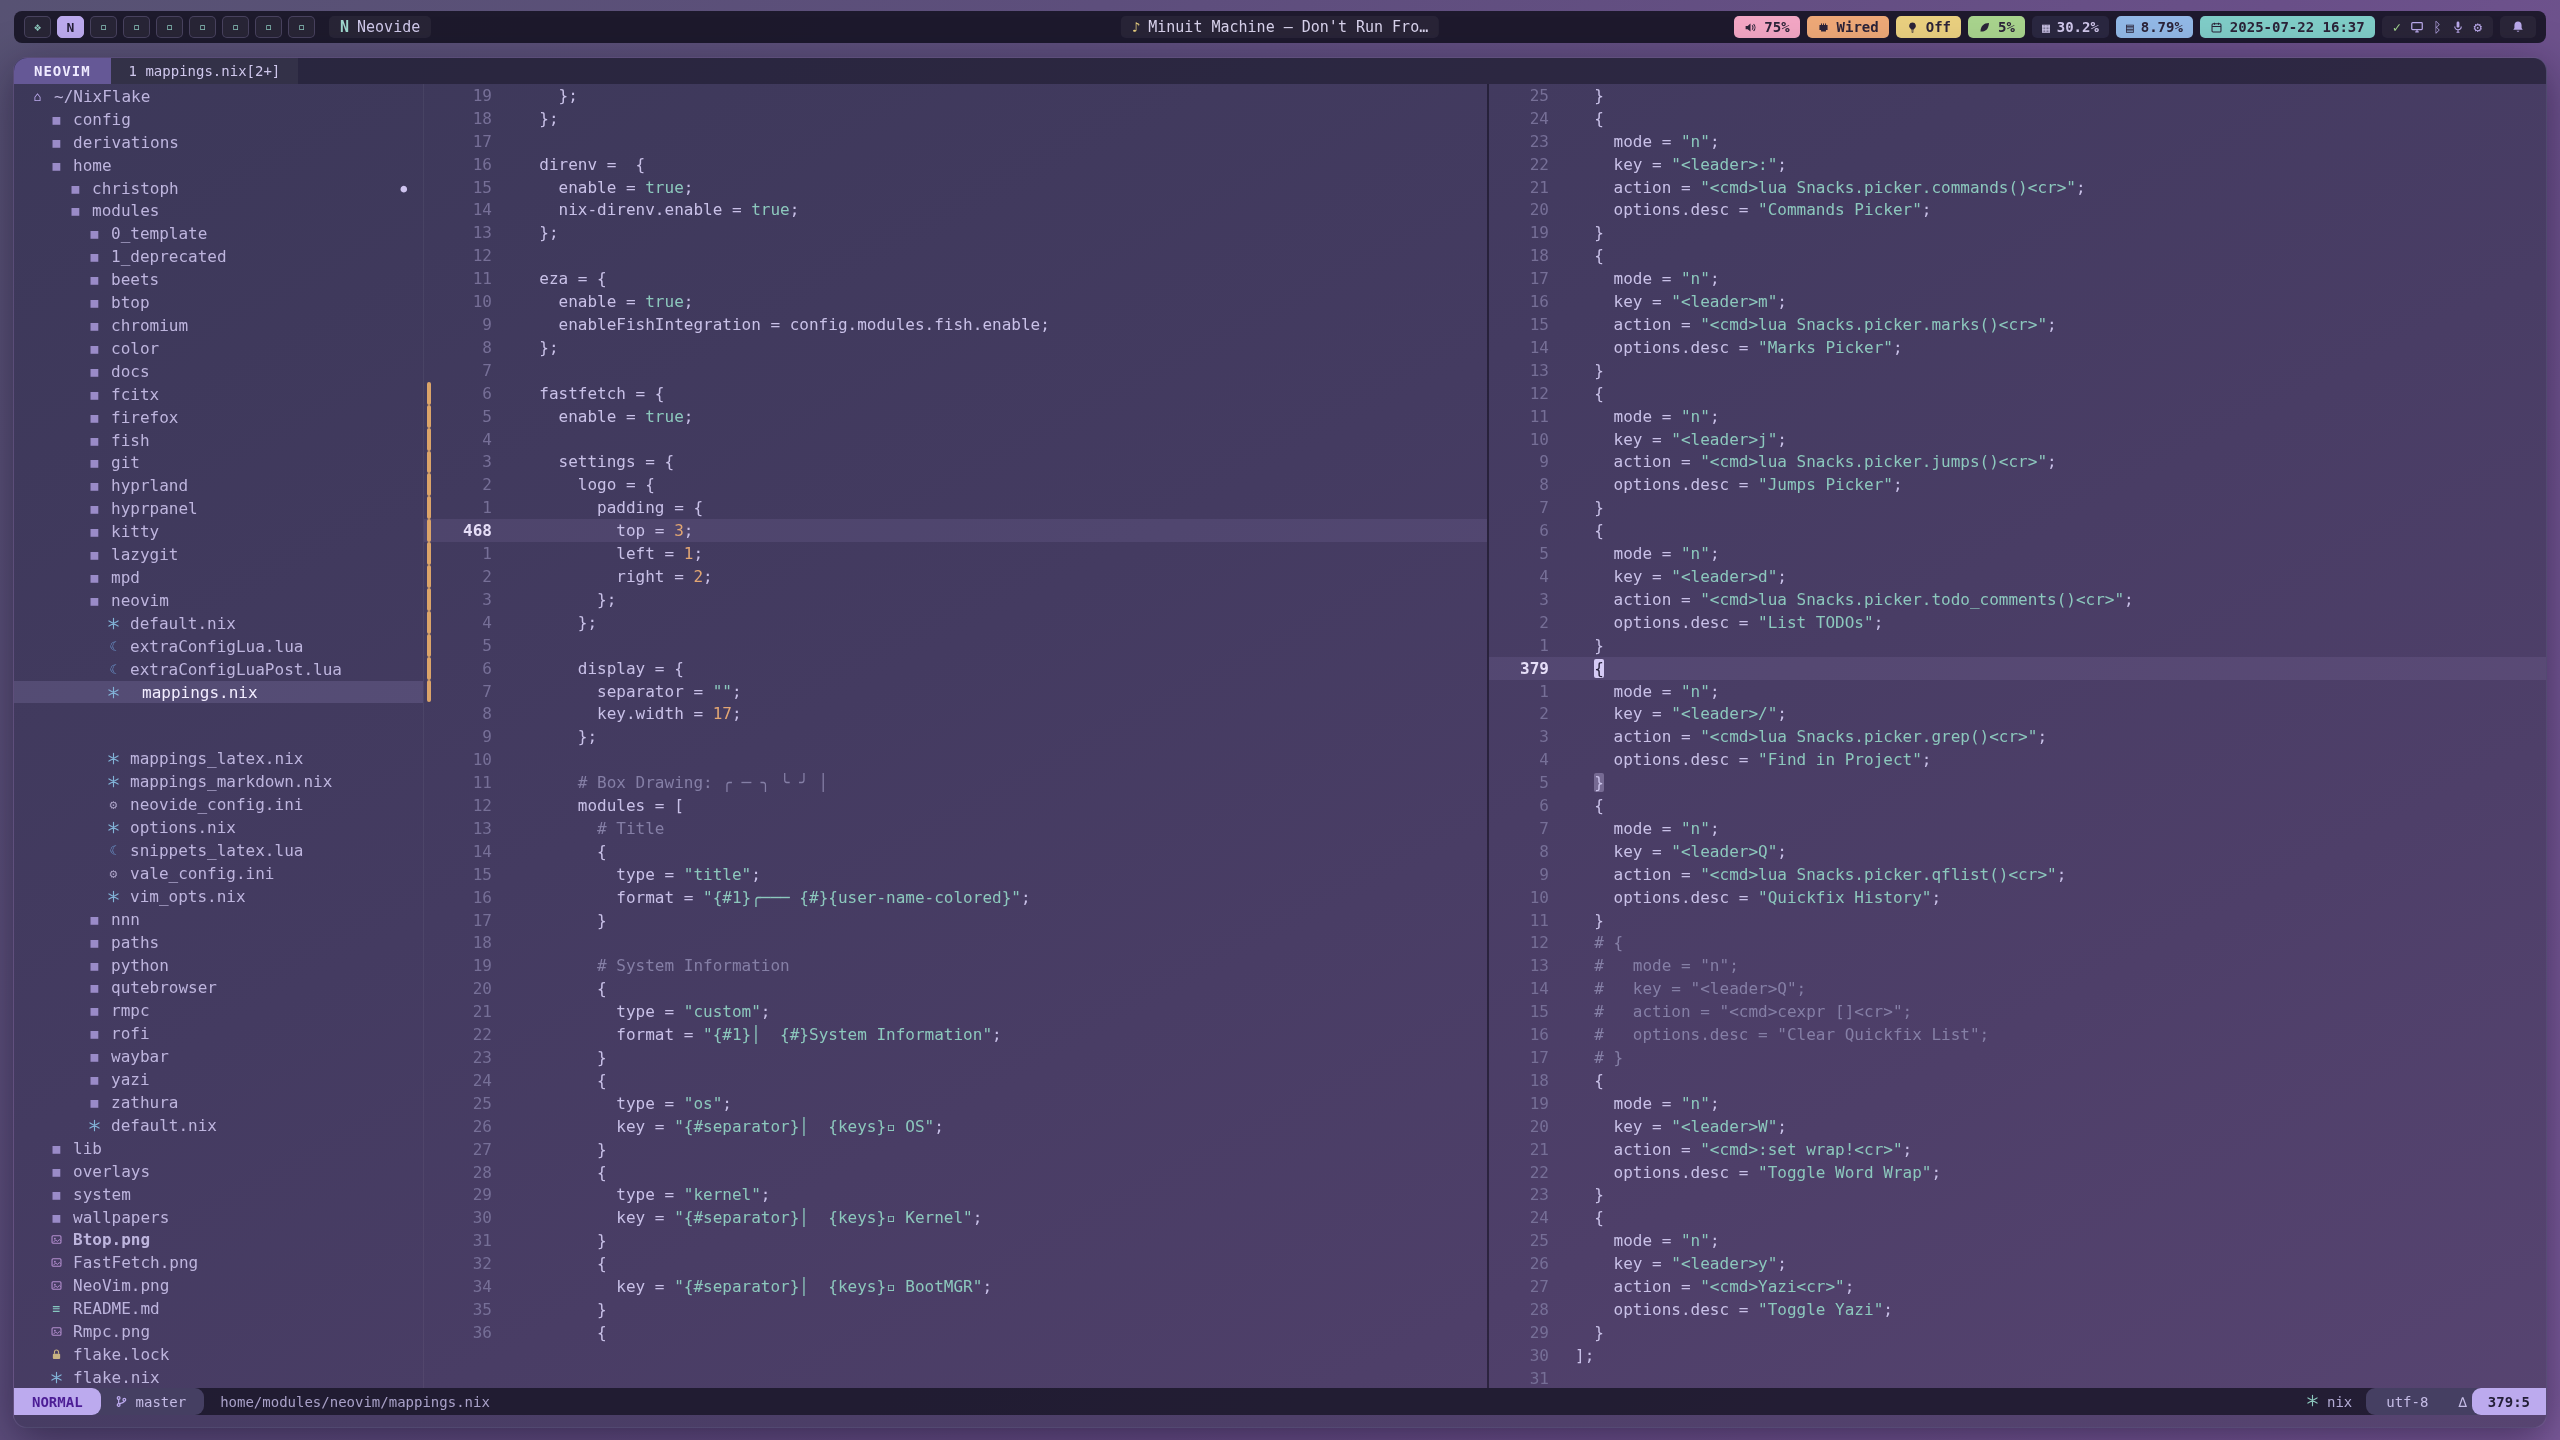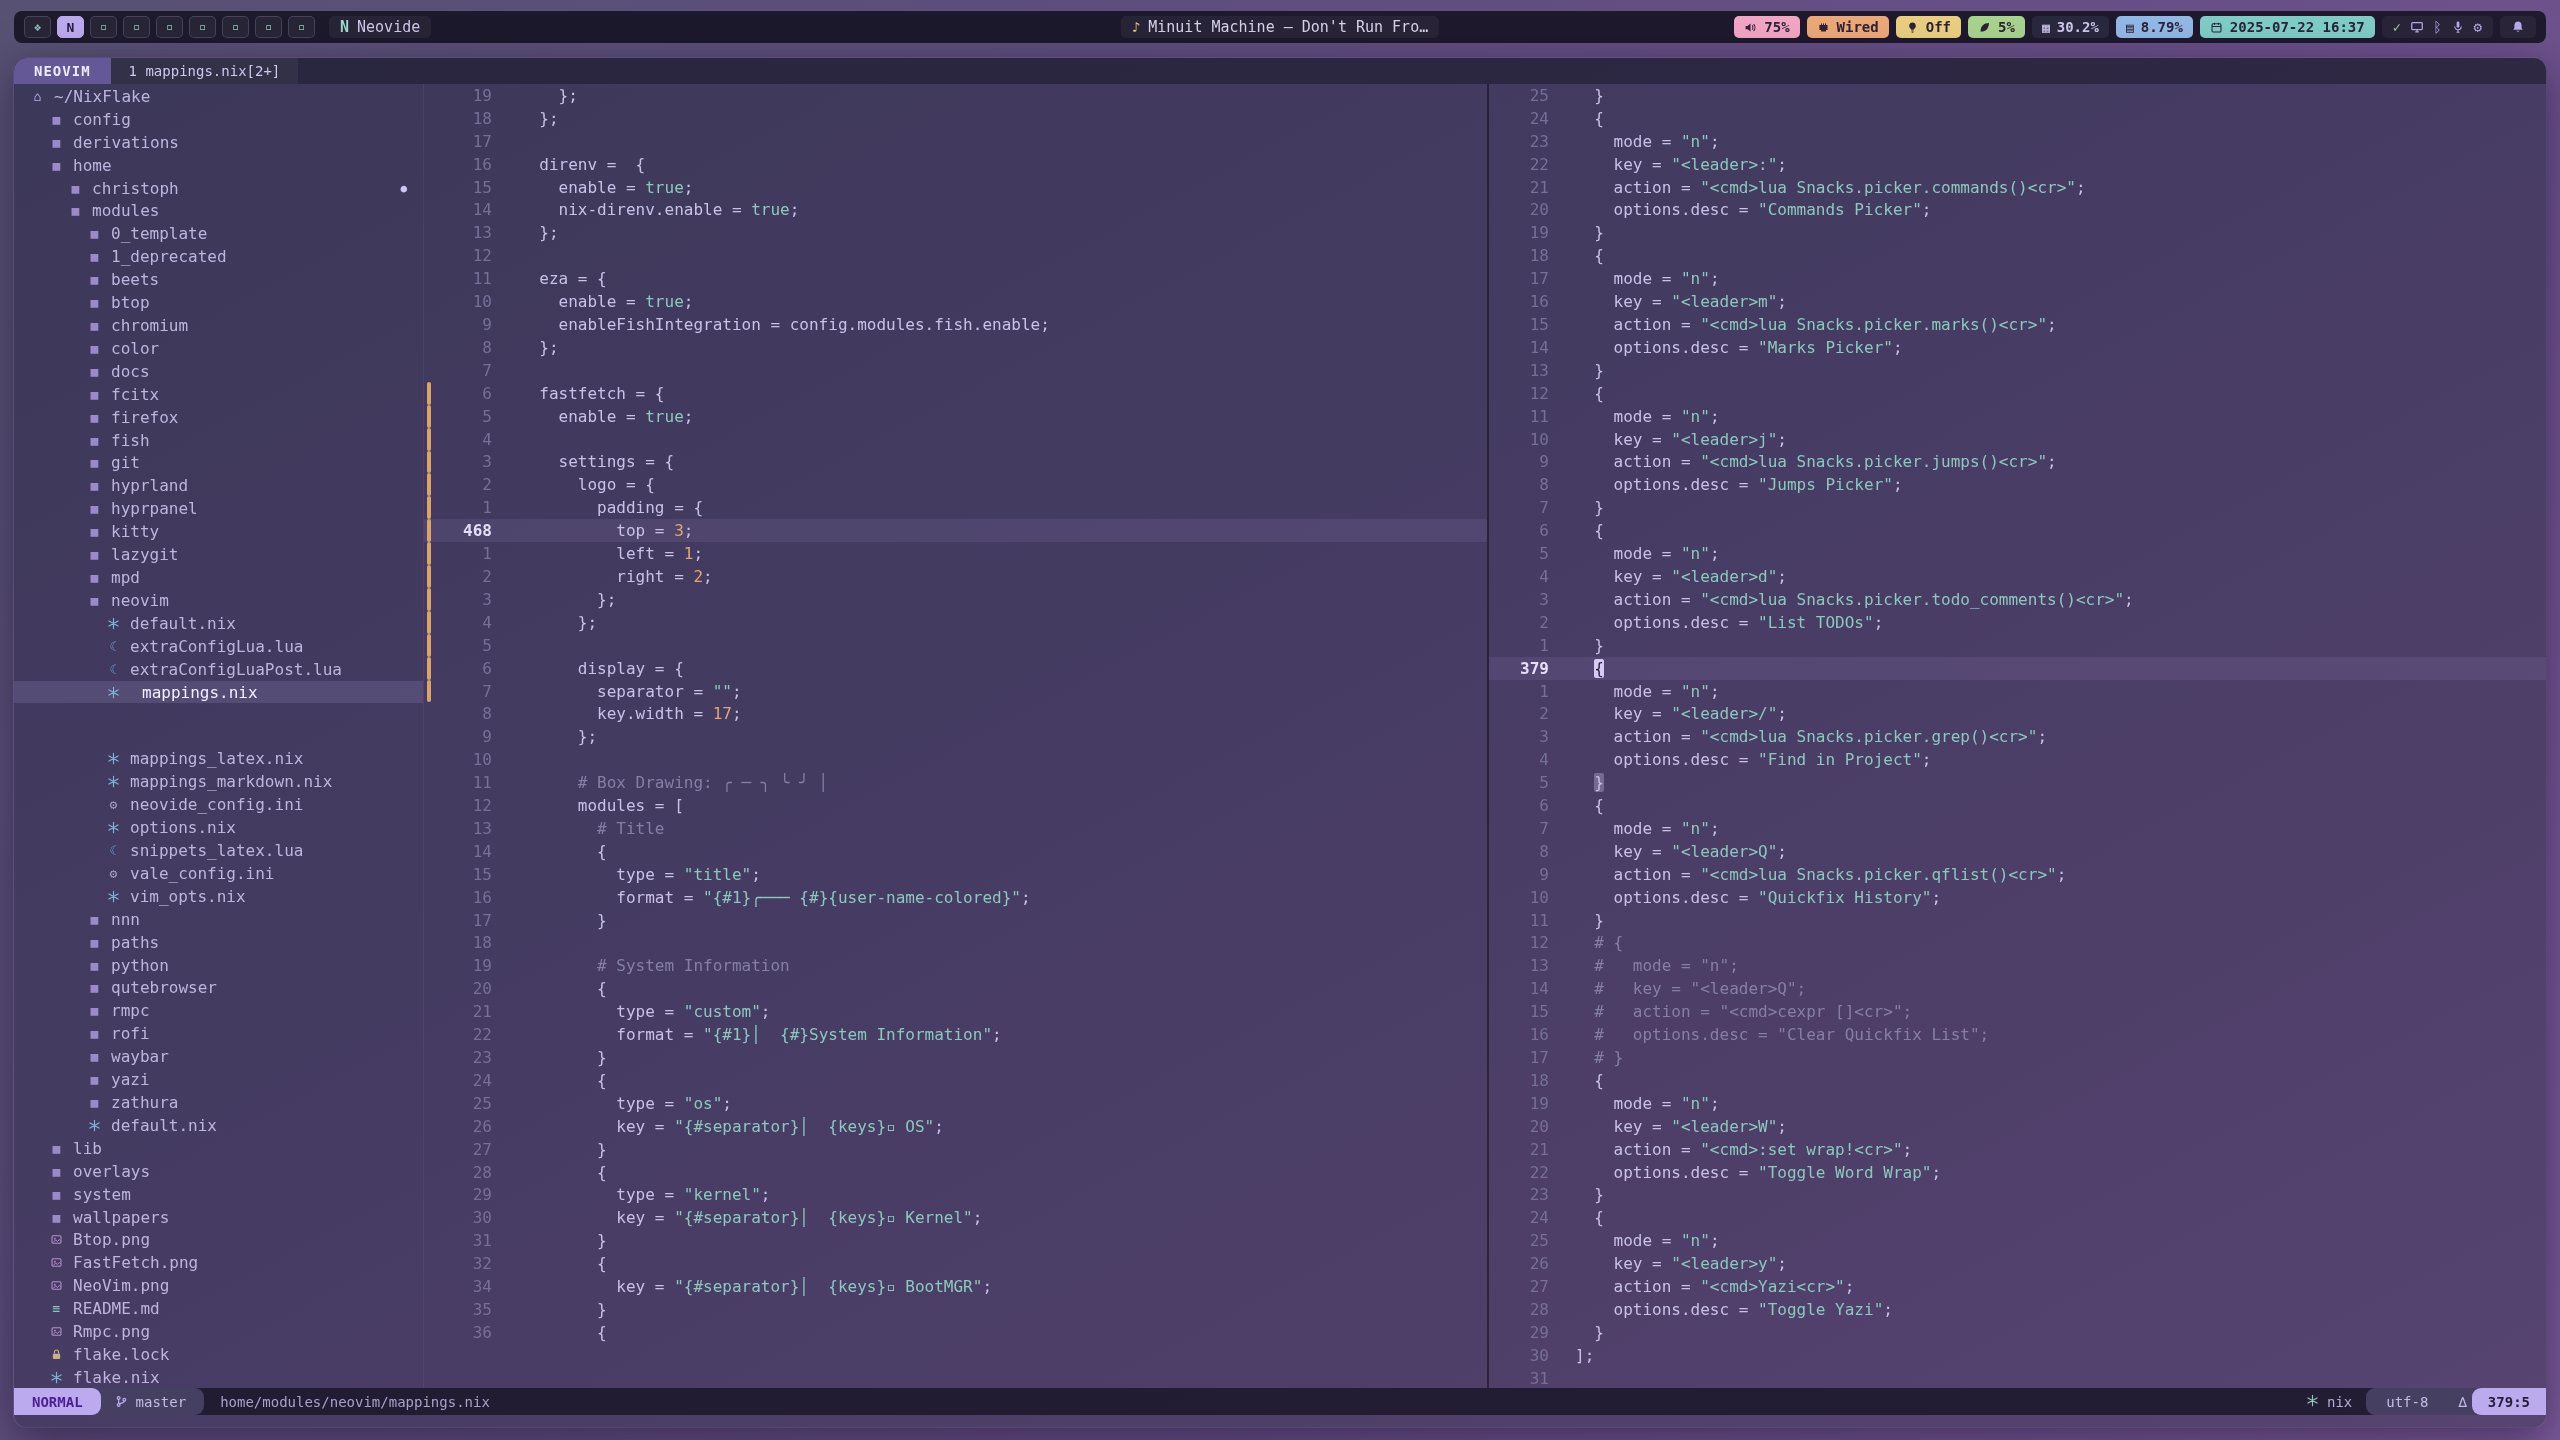--- a/index.html
+++ b/index.html
@@ -284,21 +284,21 @@
         <div class="tree-row" style="padding-left: 73px;"><span class="icon tree-ic ic-folder">■</span><span class="tree-label">waybar</span></div>
         <div class="tree-row" style="padding-left: 73px;"><span class="icon tree-ic ic-folder">■</span><span class="tree-label">yazi</span></div>
         <div class="tree-row" style="padding-left: 73px;"><span class="icon tree-ic ic-folder">■</span><span class="tree-label">zathura</span></div>
         <div class="tree-row" style="padding-left: 73px;"><span class="icon tree-ic ic-nix"><svg viewBox="0 0 16 16" fill="none" stroke="currentColor" stroke-width="1.4" stroke-linecap="round">
               <path d="M8 1.5v13M2.4 4.8l11.2 6.4M13.6 4.8L2.4 11.2"></path>
             </svg></span><span class="tree-label">default.nix</span></div>
         <div class="tree-row" style="padding-left: 35px;"><span class="icon tree-ic ic-folder">■</span><span class="tree-label">lib</span></div>
         <div class="tree-row" style="padding-left: 35px;"><span class="icon tree-ic ic-folder">■</span><span class="tree-label">overlays</span></div>
         <div class="tree-row" style="padding-left: 35px;"><span class="icon tree-ic ic-folder">■</span><span class="tree-label">system</span></div>
         <div class="tree-row" style="padding-left: 35px;"><span class="icon tree-ic ic-folder">■</span><span class="tree-label">wallpapers</span></div>
-        <div class="tree-row" style="padding-left: 35px;"><span class="icon tree-ic ic-image"><svg viewBox="0 0 16 16">
+        <div class="tree-row" style="padding-left: 35px; font-weight: bold;"><span class="icon tree-ic ic-image"><svg viewBox="0 0 16 16">
               <rect x="2.5" y="3.5" width="11" height="9" rx="1.2" fill="none" stroke="currentColor" stroke-width="1.3"></rect>
               <circle cx="6" cy="7" r="1.1" fill="currentColor"></circle>
               <path d="M4 11.5l3-3 2 2 2.5-2.5 1.5 1.5" stroke="currentColor" stroke-width="1.2" fill="none"></path>
             </svg></span><span class="tree-label">Btop.png</span></div>
         <div class="tree-row" style="padding-left: 35px;"><span class="icon tree-ic ic-image"><svg viewBox="0 0 16 16">
               <rect x="2.5" y="3.5" width="11" height="9" rx="1.2" fill="none" stroke="currentColor" stroke-width="1.3"></rect>
               <circle cx="6" cy="7" r="1.1" fill="currentColor"></circle>
               <path d="M4 11.5l3-3 2 2 2.5-2.5 1.5 1.5" stroke="currentColor" stroke-width="1.2" fill="none"></path>
             </svg></span><span class="tree-label">FastFetch.png</span></div>
         <div class="tree-row" style="padding-left: 35px;"><span class="icon tree-ic ic-image"><svg viewBox="0 0 16 16">

